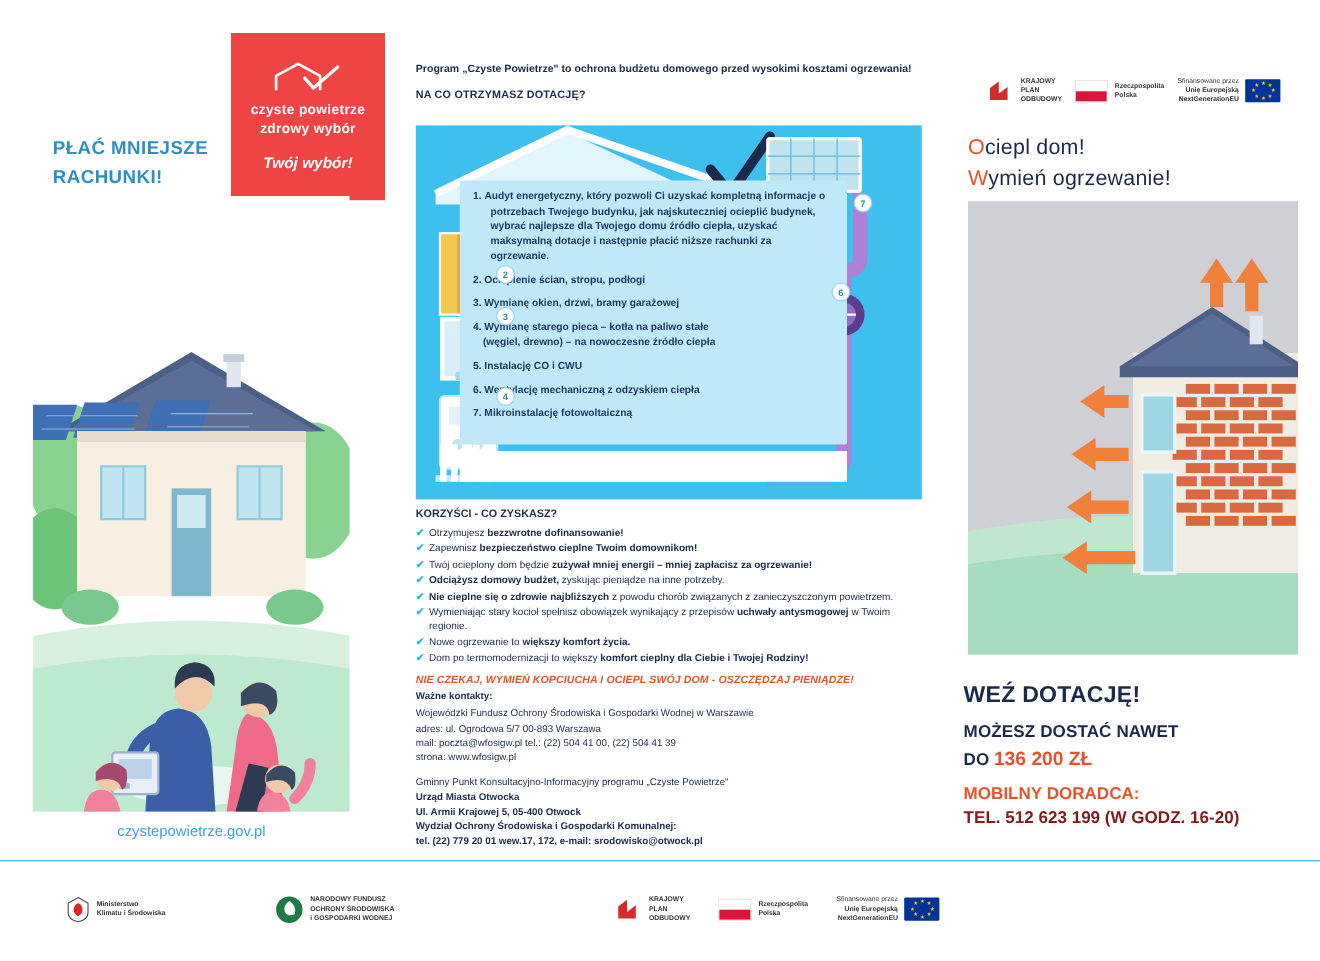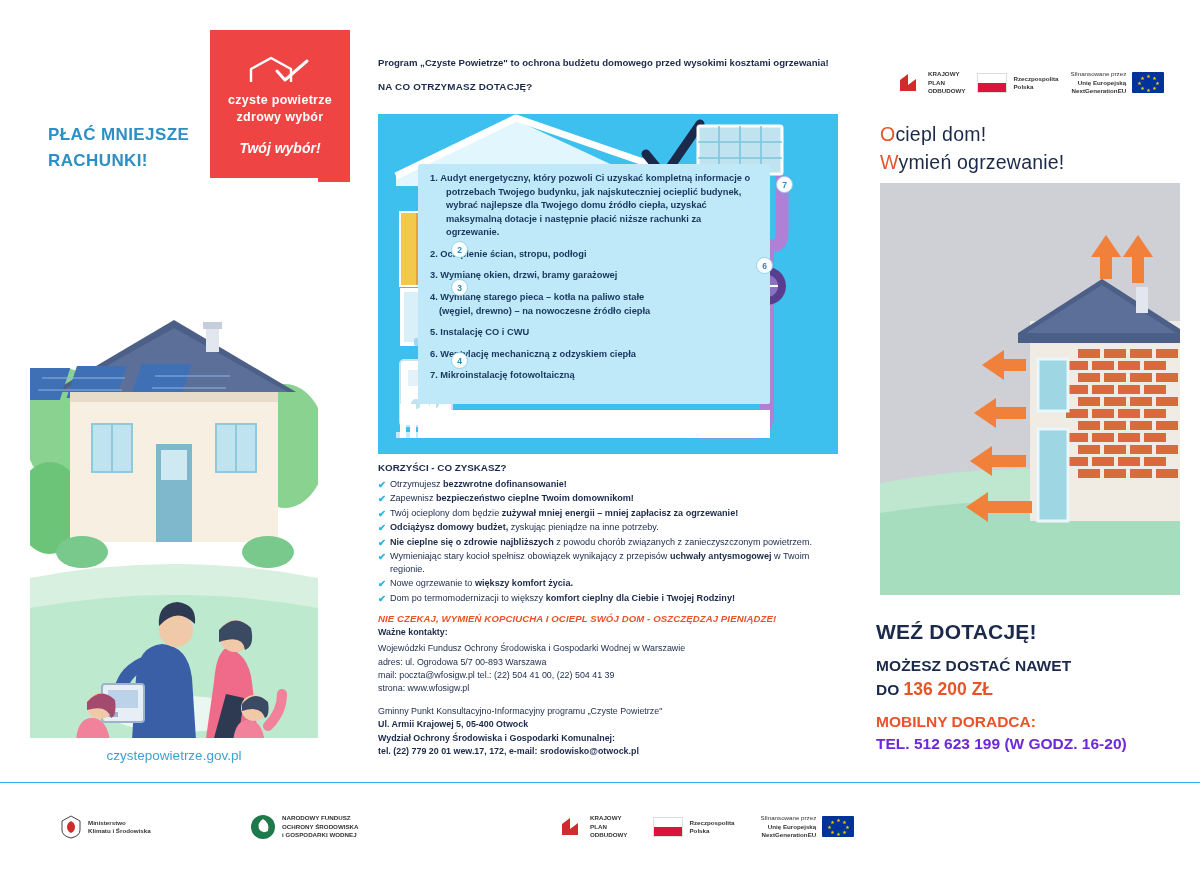--- a/index.html
+++ b/index.html
@@ -83,21 +83,21 @@
   .r-title { position:absolute; left:880px; top:120px; width:300px; color:#1b2a4a; }
   .r-title .ln { font-size:19.5px; font-weight:400; line-height:1.45; letter-spacing:.2px; }
   .r-title .cap { color:#e8532a; }
   .r-illus { position:absolute; left:880px; top:183px; width:300px; height:412px; background:#cfcfd6; overflow:hidden; }
   .r-cta { position:absolute; left:876px; top:620px; width:310px; }
   .r-cta .l1 { font-size:21px; font-weight:700; color:#1b2a4a; letter-spacing:.2px; }
   .r-cta .l2 { font-size:15.5px; font-weight:700; color:#1b2a4a; margin-top:13px; letter-spacing:.1px; }
   .r-cta .l3 { font-size:15.5px; font-weight:700; color:#1b2a4a; margin-top:4px; }
   .r-cta .l3 .amt { color:#e8532a; font-size:17.5px; }
   .r-cta .l4 { font-size:15.5px; font-weight:700; color:#e8532a; margin-top:13px; }
-  .r-cta .l5 { font-size:15.5px; font-weight:700; color:#6d28d9; margin-top:4px; }
+  .r-cta .l5 { font-size:15.5px; font-weight:700; color:#7f1d1d; margin-top:4px; }
 
   
   .footer { position:absolute; left:0; top:782px; width:1200px; height:92px; border-top:1.5px solid #29b6e8; }
   .f-inner { position:absolute; left:60px; top:14px; width:1090px; height:60px; display:flex; align-items:center; }
   .f-logo { display:flex; align-items:center; gap:6px; }
   .f-logo .txt { font-size:6.2px; line-height:1.35; font-weight:700; color:#333; }
 
   .eu-flag { width:32px; height:21px; background:#003399; position:relative; border-radius:1px; }
   .eu-flag .star { position:absolute; color:#ffcc00; font-size:5px; line-height:5px; }
   .pl-flag { width:30px; height:20px; border:.5px solid #ddd; }
@@ -326,20 +326,21 @@
   <div class="contacts">
     <div class="ct-h">Ważne kontakty:</div>
     <div class="blk">
       <div>Wojewódzki Fundusz Ochrony Środowiska i Gospodarki Wodnej w Warszawie</div>
       <div>adres: ul. Ogrodowa 5/7  00-893 Warszawa</div>
       <div>mail: poczta@wfosigw.pl tel.: (22) 504 41 00,  (22) 504 41 39</div>
       <div>strona: www.wfosigw.pl</div>
     </div>
     <div class="blk">
       <div>Gminny Punkt Konsultacyjno-Informacyjny programu „Czyste Powietrze"</div>
+      <div style="font-weight:700">Urząd Miasta Otwocka</div>
       <div style="font-weight:700">Ul. Armii Krajowej 5, 05-400 Otwock</div>
       <div style="font-weight:700">Wydział Ochrony Środowiska i Gospodarki Komunalnej:</div>
       <div style="font-weight:700">tel. (22) 779 20 01 wew.17, 172, e-mail: srodowisko@otwock.pl</div>
     </div>
   </div>
 
   <div class="r-logos">
     <div class="f-logo">
       <svg width="24" height="24" viewBox="0 0 24 24">
           <path d="M2 20 L2 9 L10 3 L10 14 L18 8 L18 20 Z" fill="#d32b2b"></path>

